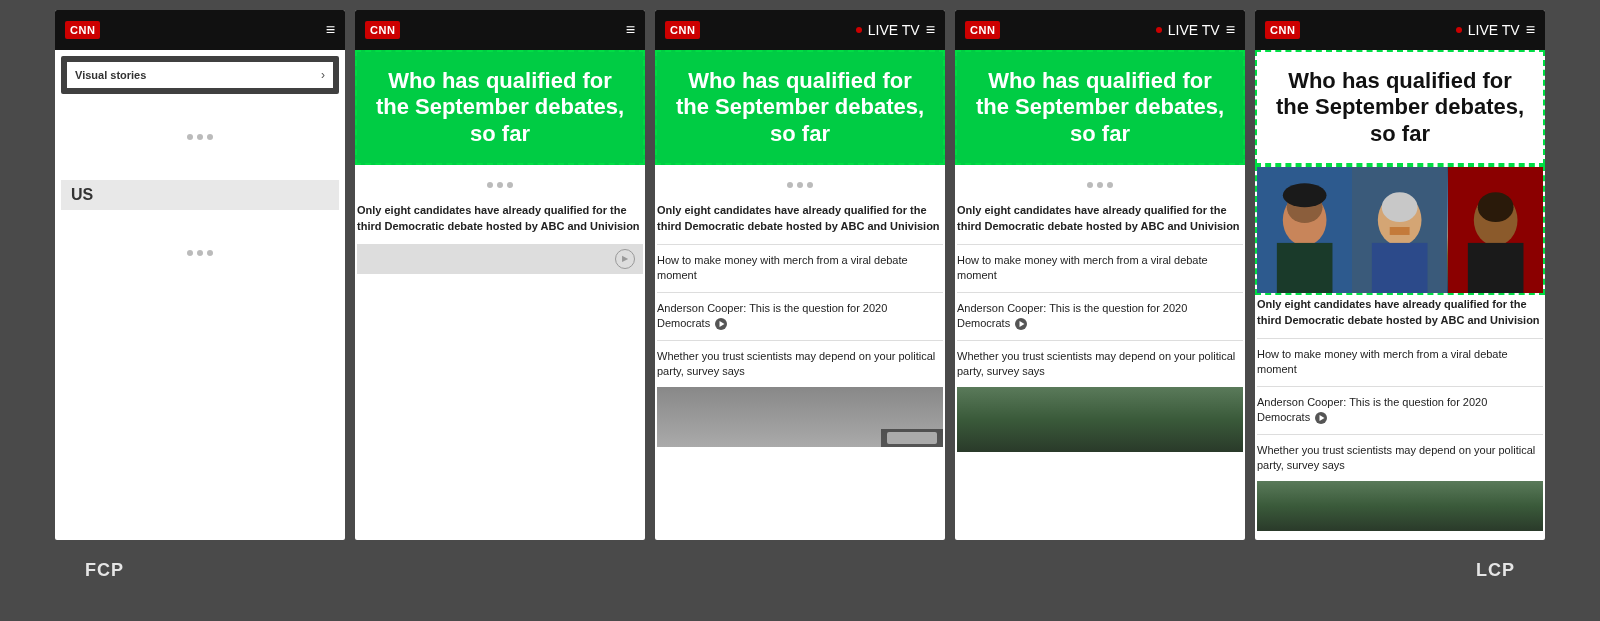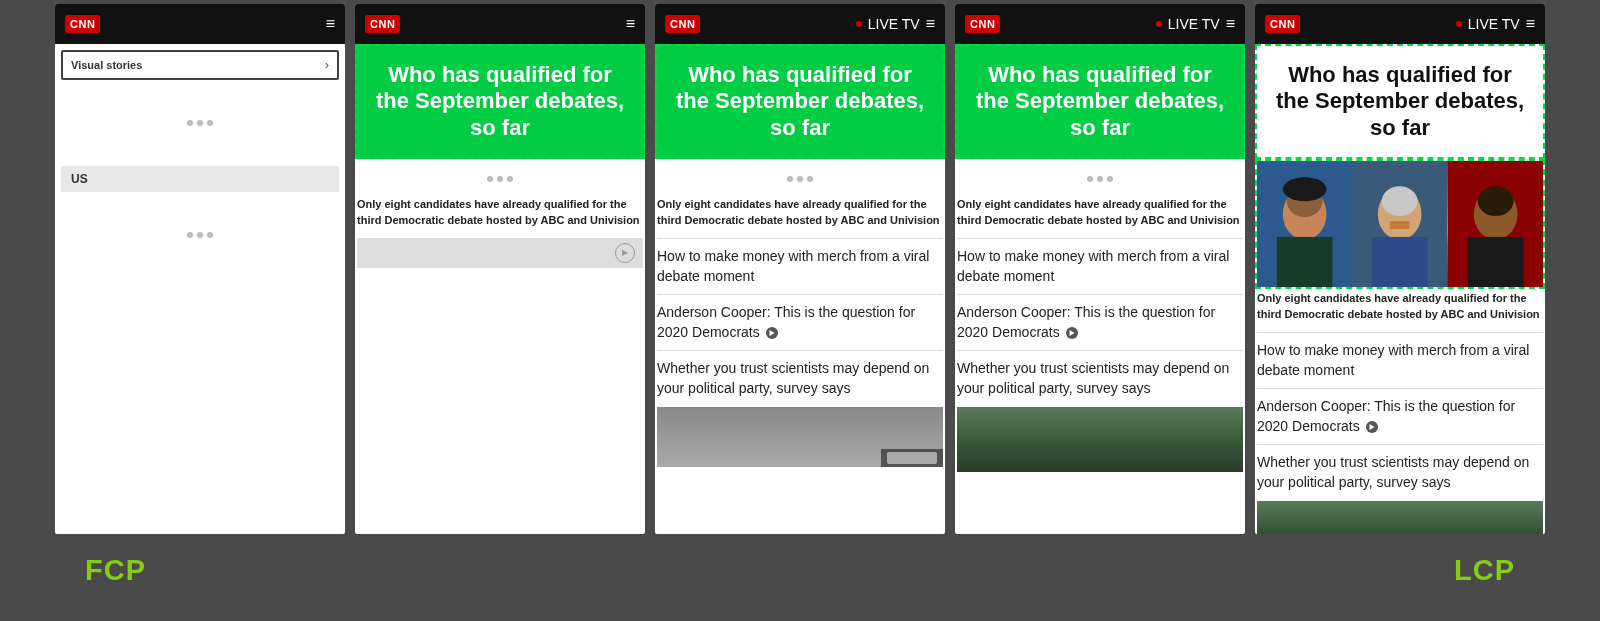--- a/index.html
+++ b/index.html
@@ -75,21 +75,21 @@
       border-radius: 50%;
       display: inline-block;
     }
 
     
     .frame1-content {
       padding: 6px;
     }
 
     .visual-stories-bar {
-      border: 2px solid #404040;
+      border: 6px solid #404040;
       border-radius: 2px;
       display: flex;
       align-items: center;
       justify-content: space-between;
       padding: 6px 8px;
       margin-bottom: 10px;
     }
 
     .visual-stories-label {
       font-size: 11px;
@@ -112,21 +112,21 @@
     .loading-dots span {
       width: 6px;
       height: 6px;
       background: #bbb;
       border-radius: 50%;
     }
 
     .us-section-bar {
       background: #e8e8e8;
       padding: 6px 10px;
-      font-size: 12px;
+      font-size: 16px;
       font-weight: bold;
       color: #333;
       margin: 10px 0;
     }
 
     
     .headline-block {
       border: 2px dashed #00dd44;
       background: #00cc44;
       padding: 16px 12px;
@@ -154,21 +154,21 @@
       margin-bottom: 10px;
     }
 
     .article-divider {
       border: none;
       border-top: 1px solid #ddd;
       margin: 8px 0;
     }
 
     .article-sub-item {
-      font-size: 14px;
+      font-size: 11px;
       color: #222;
       line-height: 1.4;
       margin-bottom: 8px;
     }
 
     .play-icon {
       display: inline-block;
       width: 12px;
       height: 12px;
       background: #555;
@@ -230,22 +230,22 @@
     
     .bottom-labels {
       display: flex;
       justify-content: space-between;
       width: 100%;
       padding: 12px 30px 0 30px;
       margin-top: 8px;
     }
 
     .bottom-label {
-      color: #84cc16;
-      font-size: 29px;
+      color: #e5e5e5;
+      font-size: 18px;
       font-weight: bold;
       letter-spacing: 1px;
     }
 
     .headline-block-dotted-only {
       border: 2px dashed #00dd44;
       background: transparent;
       padding: 16px 12px;
     }
 

